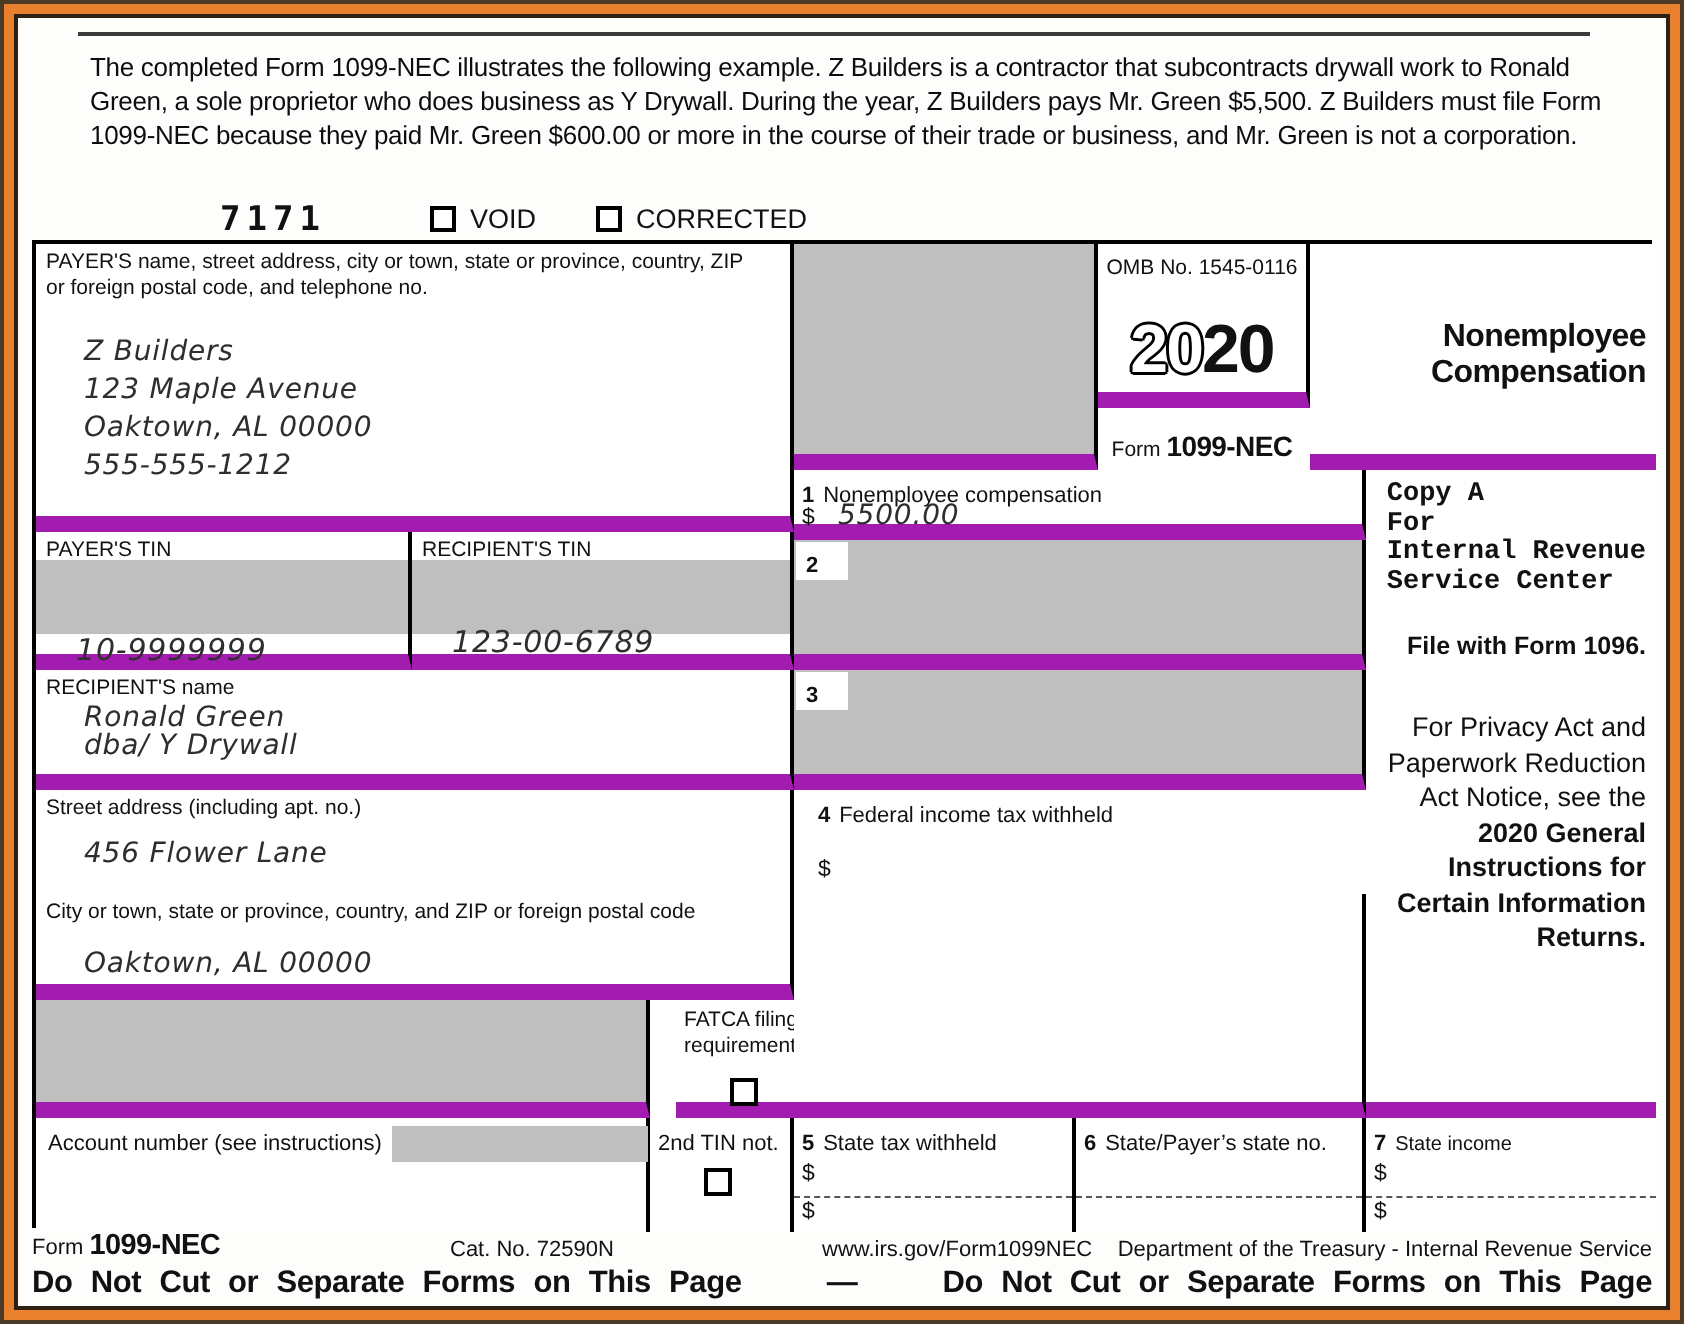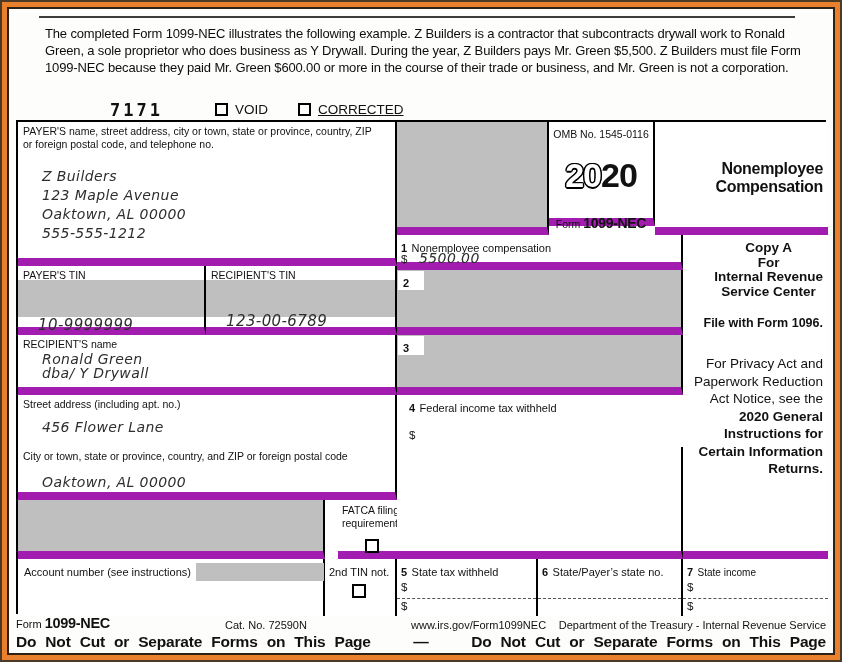--- a/index.html
+++ b/index.html
@@ -8,21 +8,21 @@
   .page { width:842px; height:662px; background:#e8802e; border:2px solid #4a3a26; padding:5px; position:relative; }
   .inner { width:100%; height:100%; background:#fdfdfb; border:2px solid #2e2013; position:relative; color:#111; overflow:hidden; }
 
   .top-rule { position:absolute; left:30px; top:7px; width:756px; height:2px; background:#3c3c3c; }
   .intro { position:absolute; left:36px; top:16px; width:758px; font-size:13px; line-height:17px; letter-spacing:-0.15px; color:#0d0d0d; }
 
   .preheader { position:absolute; left:0; top:91px; width:100%; height:22px; }
   .code7171 { position:absolute; left:101px; top:0; font-family:"DejaVu Sans Mono", monospace; font-weight:bold; font-size:17px; letter-spacing:3px; }
   .cb { position:absolute; width:13px; height:13px; border:2px solid #000; background:#fff; top:3px; }
   .cb-void { left:206px; } .lbl-void { position:absolute; left:226px; top:2px; font-size:13.5px; }
-  .cb-corr { left:289px; } .lbl-corr { position:absolute; left:309px; top:2px; font-size:13.5px;text-decoration:underline; }
+  .cb-corr { left:289px; } .lbl-corr { position:absolute; left:309px; top:2px; font-size:13.5px; }
 
   .form { position:absolute; left:7px; top:111px; width:810px; height:494px; border:2px solid #000; background:#fff; }
   .cell { position:absolute; background:#fff; }
   .br { border-right:2px solid #000; } .bb { border-bottom:8px solid #a21caf; }
   .gray { background:#bfbfbf; }
   .sm { font-size:10.5px; line-height:13px; }
   .bnum { font-weight:bold; font-size:11px; }
   .hand { font-family:"DejaVu Sans", sans-serif; font-style:italic; font-size:14px; color:#2e2e2e; letter-spacing:0.4px; }
   .dollar { font-size:11.5px; }
 
@@ -31,21 +31,21 @@
   .c-rectin { left:188px; top:144px; width:191px; height:69px; }
   .c-recname { left:0; top:213px; width:379px; height:60px; }
   .c-street { left:0; top:273px; width:379px; height:68px; }
   .c-city { left:0; top:325px; width:379px; height:53px; }
   .c-fatcagray { left:0; top:378px; width:307px; height:59px; }
   .c-fatca { left:320px; top:378px; width:72px; height:59px; }
   .c-account { left:0; top:437px; width:307px; height:57px; }
   .c-tin2 { left:307px; top:437px; width:72px; height:57px; }
 
   .c-hdrgray { left:379px; top:0; width:152px; height:113px; }
-  .c-omb { left:531px; top:0; width:106px; height:104px; }
+  .c-omb { left:531px; top:0; width:106px; height:82px; }
   .c-hdrgap { left:637px; top:0; width:173px; height:113px; }
   .c-box1 { left:379px; top:113px; width:286px; height:35px; }
   .c-box2 { left:379px; top:148px; width:286px; height:65px; }
   .c-box3 { left:379px; top:213px; width:286px; height:60px; }
   .c-box4 { left:387px; top:273px; width:286px; height:64px; }
   .c-empty { left:379px; top:325px; width:286px; height:112px; }
   .c-box5 { left:379px; top:437px; width:141px; height:57px; }
   .c-box6 { left:520px; top:437px; width:145px; height:57px; }
   .c-box7 { left:665px; top:437px; width:145px; height:57px; }
   .c-copy { left:665px; top:113px; width:145px; height:324px; }
@@ -57,21 +57,21 @@
 
   .chip { position:absolute; left:1px; top:1px; width:26px; height:19px; background:#fff; padding:2px 0 0 5px; }
 
   .omb-line { position:absolute; top:6px; width:100%; text-align:center; font-size:10.5px; }
   .year { position:absolute; top:34px; width:100%; text-align:center; font-size:34px; font-weight:bold; letter-spacing:-1px; }
   .yr-o { color:#fff; text-shadow:-1.5px 0 #000, 1.5px 0 #000, 0 -1.5px #000, 0 1.5px #000, -1px -1px #000, 1px 1px #000, -1px 1px #000, 1px -1px #000; }
   .omb-form { position:absolute; top:93px; width:100%; text-align:center; font-size:10.5px; }
   .omb-form b { font-size:14px; letter-spacing:-0.3px; }
   .title { position:absolute; right:5px; top:38px; text-align:right; font-weight:bold; font-size:16px; line-height:18px; letter-spacing:-0.3px; }
 
-  .copyA { position:absolute; right:5px; top:6px; text-align:center; font-weight:bold; font-size:13.5px; line-height:14.5px; }
+  .copyA { position:absolute; right:5px; top:6px; text-align:left; font-weight:bold; font-size:13.5px; line-height:14.5px;font-family:Liberation Mono, monospace; }
   .filewith { position:absolute; right:5px; top:81px; text-align:right; font-weight:bold; font-size:12.5px; }
   .privacy { position:absolute; right:5px; top:120px; width:134px; text-align:right; font-size:13.5px; line-height:17.5px; }
   .privacy .bold { font-weight:bold; }
 
   .dash-line { position:absolute; left:0; width:100%; border-top:1px dashed #555; } .dash-line { top:39px; }
   .statebox .lab { position:absolute; left:4px; top:3px; }
   .statebox .s1 { position:absolute; left:4px; top:22px; }
   .statebox .s2 { position:absolute; left:4px; top:41px; }
 
   .fat-cb { position:absolute; left:27px; top:39px; width:14px; height:14px; border:2px solid #000; background:#fff; }

